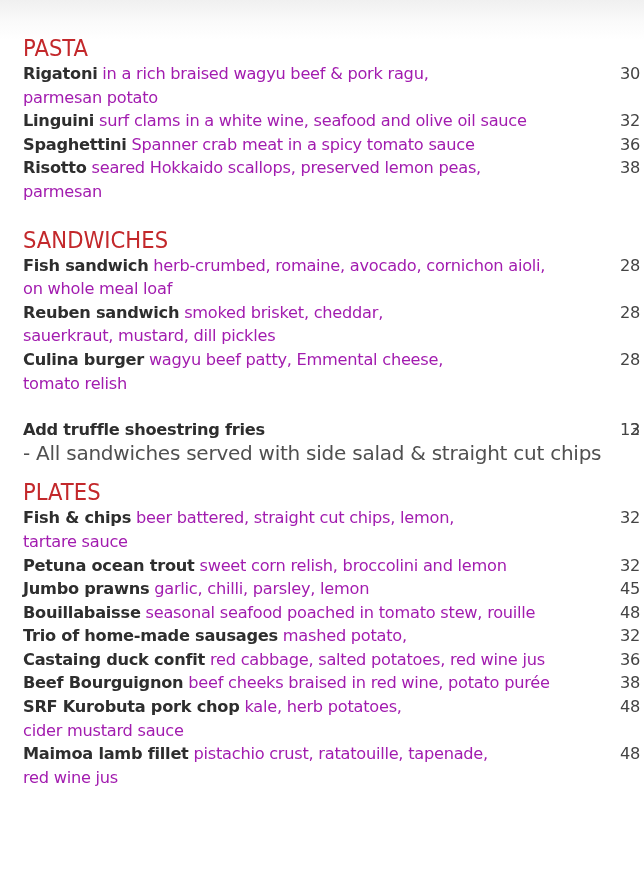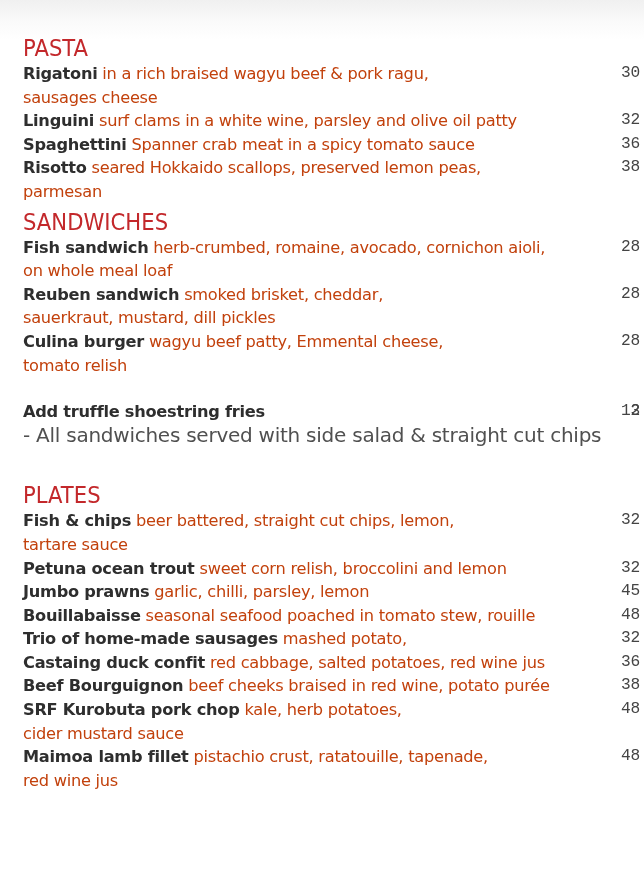--- a/index.html
+++ b/index.html
@@ -42,57 +42,56 @@
     color: #4a4a4a;
     padding-right: 40px;
     letter-spacing: -0.25px;
   }
   .item .name {
     font-weight: bold;
     color: #2e2e2e;
     text-align: right;
   }
   .item .desc {
-    color: #c2410c;
+    color: #a21caf;
   }
   .item .price {
     position: absolute;
     right: 0;
     top: 0;
     color: #444;
     font-size: 16.2px;
     text-align: right;
-    font-family: Liberation Mono, monospace;
   }
   .note {
     font-size: 20px;
     line-height: 23.6px;
     color: #505050;
     letter-spacing: -0.25px;
   }
   .s-pasta { margin-top: 0; }
-  .s-sandwiches { margin-top: 4px; }
+  .s-sandwiches { margin-top: 22px; }
   .s-addons { margin-top: 23px; }
-  .s-plates { margin-top: 34px; }
+  .s-plates { margin-top: 13px; }
 </style>
 </head>
 <body>
 
 <div class="menu">
 
   <div class="section s-pasta">
     <h2 class="section-title">PASTA</h2>
 
     <div class="item">
       <span class="name">Rigatoni</span><span class="desc"> in a rich braised wagyu beef &amp; pork ragu,</span><br>
-      <span class="desc">sausages cheese</span>
+      <span class="desc">parmesan potato</span>
       <span class="price">30</span>
     </div>
     <div class="item">
-      <span class="name">Linguini</span><span class="desc"> surf clams in a white wine, parsley and olive oil patty</span>
+      <span class="name">Linguini</span><span class="desc"> surf clams in a white wine, seafood and olive oil sauce</span>
       <span class="price">32</span>
     </div>
     <div class="item">
       <span class="name">Spaghettini</span><span class="desc"> Spanner crab meat in a spicy tomato sauce</span>
       <span class="price">36</span>
     </div>
     <div class="item">
       <span class="name">Risotto</span><span class="desc"> seared Hokkaido scallops, preserved lemon peas,</span><br>
       <span class="desc">parmesan</span>
       <span class="price">38</span>

